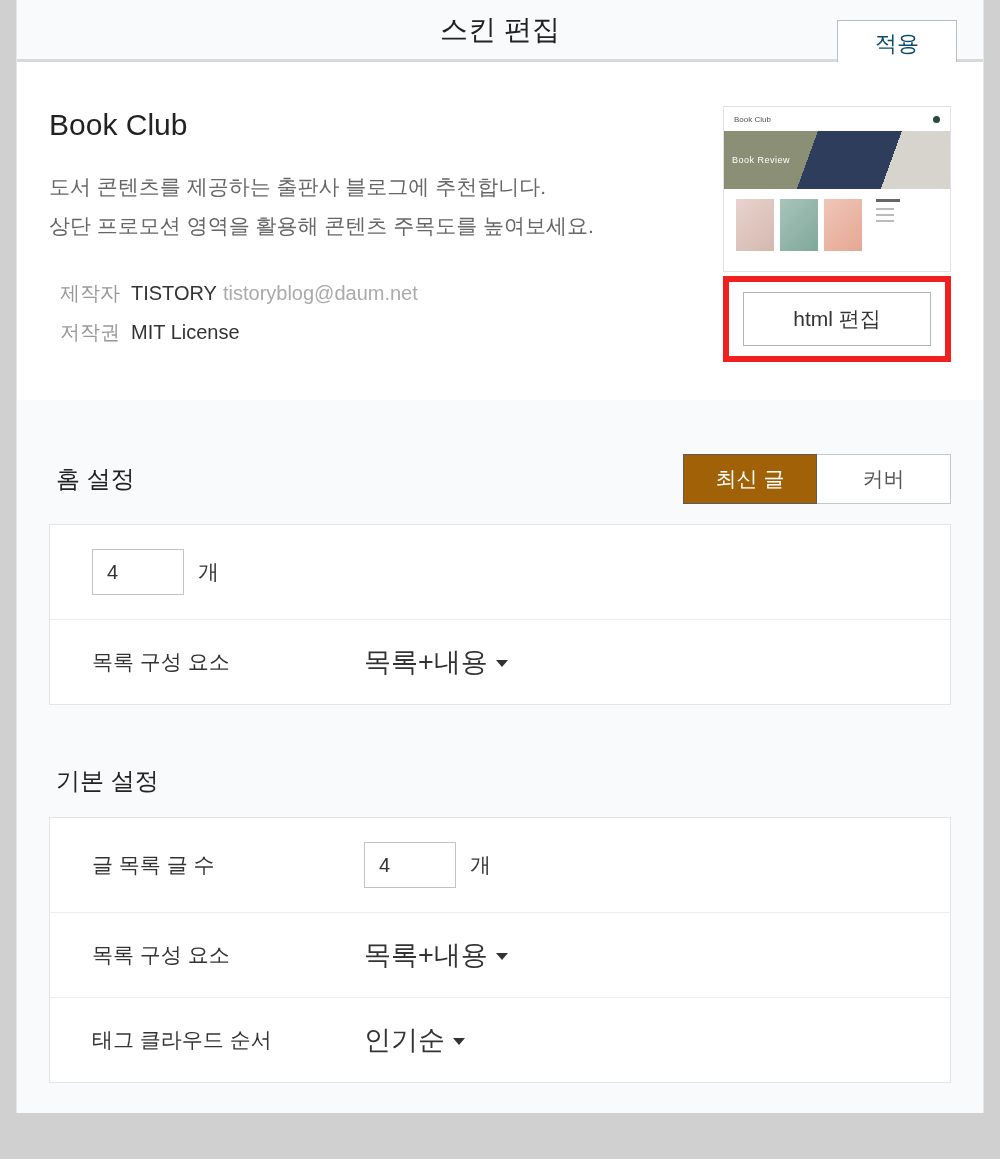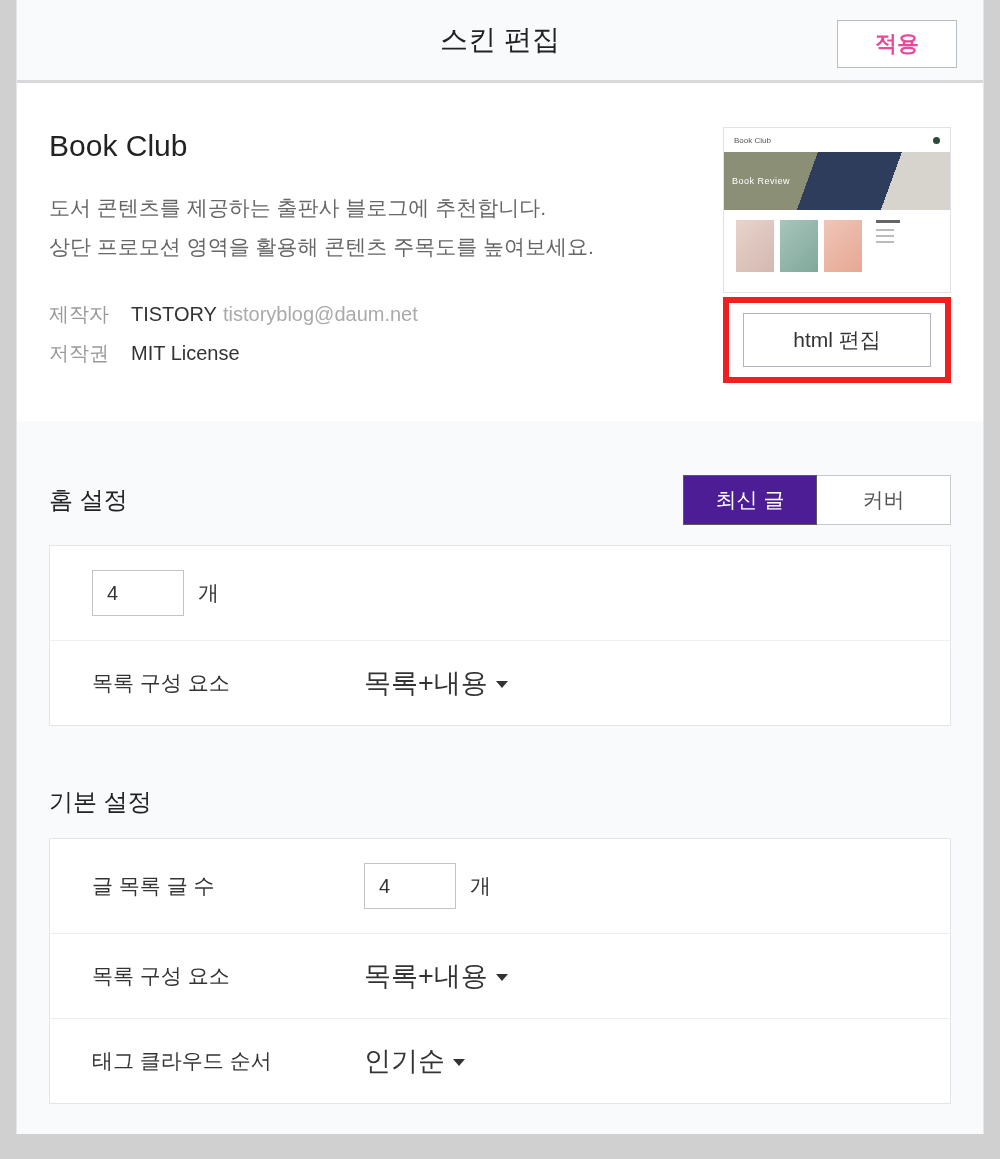--- a/index.html
+++ b/index.html
@@ -11,21 +11,21 @@
       overflow: hidden;
     }
     .panel {
       background: #f9fafb;
       width: 968px;
       margin-left: 16px;
       border-left: 1px solid #e3e5e8;
       border-right: 1px solid #e3e5e8;
     }
     .header {
-      height: 83px;
+      height: 62px;
       display: flex;
       align-items: center;
       justify-content: center;
       position: relative;
       border-bottom: 3px solid #d8d9db;
       background: #f9fafb;
     }
     .header-title {
       font-size: 28px;
       font-weight: 400;
@@ -33,23 +33,22 @@
     }
     .apply-btn {
       position: absolute;
       right: 26px;
       top: 20px;
       width: 120px;
       height: 48px;
       background: #fff;
       border: 1px solid #b8bdc4;
       font-size: 22px;
-      color: #ec4899;
+      color: #0c4a6e;
       cursor: pointer;
-      font-weight: bold;
     }
     .skin-info {
       background: #fff;
       padding: 46px 32px 44px 32px;
       position: relative;
       min-height: 338px;
     }
     .skin-title {
       font-size: 30px;
       font-weight: 400;
@@ -59,20 +58,21 @@
     .skin-desc {
       font-size: 21px;
       color: #666;
       line-height: 1.85;
       margin-bottom: 28px;
     }
     .meta-row {
       display: flex;
       font-size: 20px;
       line-height: 1.95;
+      text-align: center;
     }
     .meta-label {
       color: #999;
       width: 82px;
     }
     .meta-value {
       color: #333;
     }
     .meta-value .muted {
       color: #aaa;
@@ -142,36 +142,37 @@
     .section-head {
       display: flex;
       justify-content: space-between;
       align-items: center;
       margin-bottom: 20px;
     }
     .section-title {
       font-size: 24px;
       font-weight: 400;
       color: #222;
+      margin-left: 7px;
     }
     .tabs {
       display: flex;
     }
     .tab {
       width: 134px;
       height: 50px;
       display: flex;
       align-items: center;
       justify-content: center;
       font-size: 21px;
       cursor: pointer;
       border: 1px solid #c5c8cc;
     }
     .tab.active {
-      background: #4c1d95;
+      background: #a16207;
       color: #fff;
       border-color: #5a5a5a;
     }
     .tab.inactive {
       background: #fff;
       color: #555;
       border-left: none;
     }
     .settings-box {
       background: #fff;

